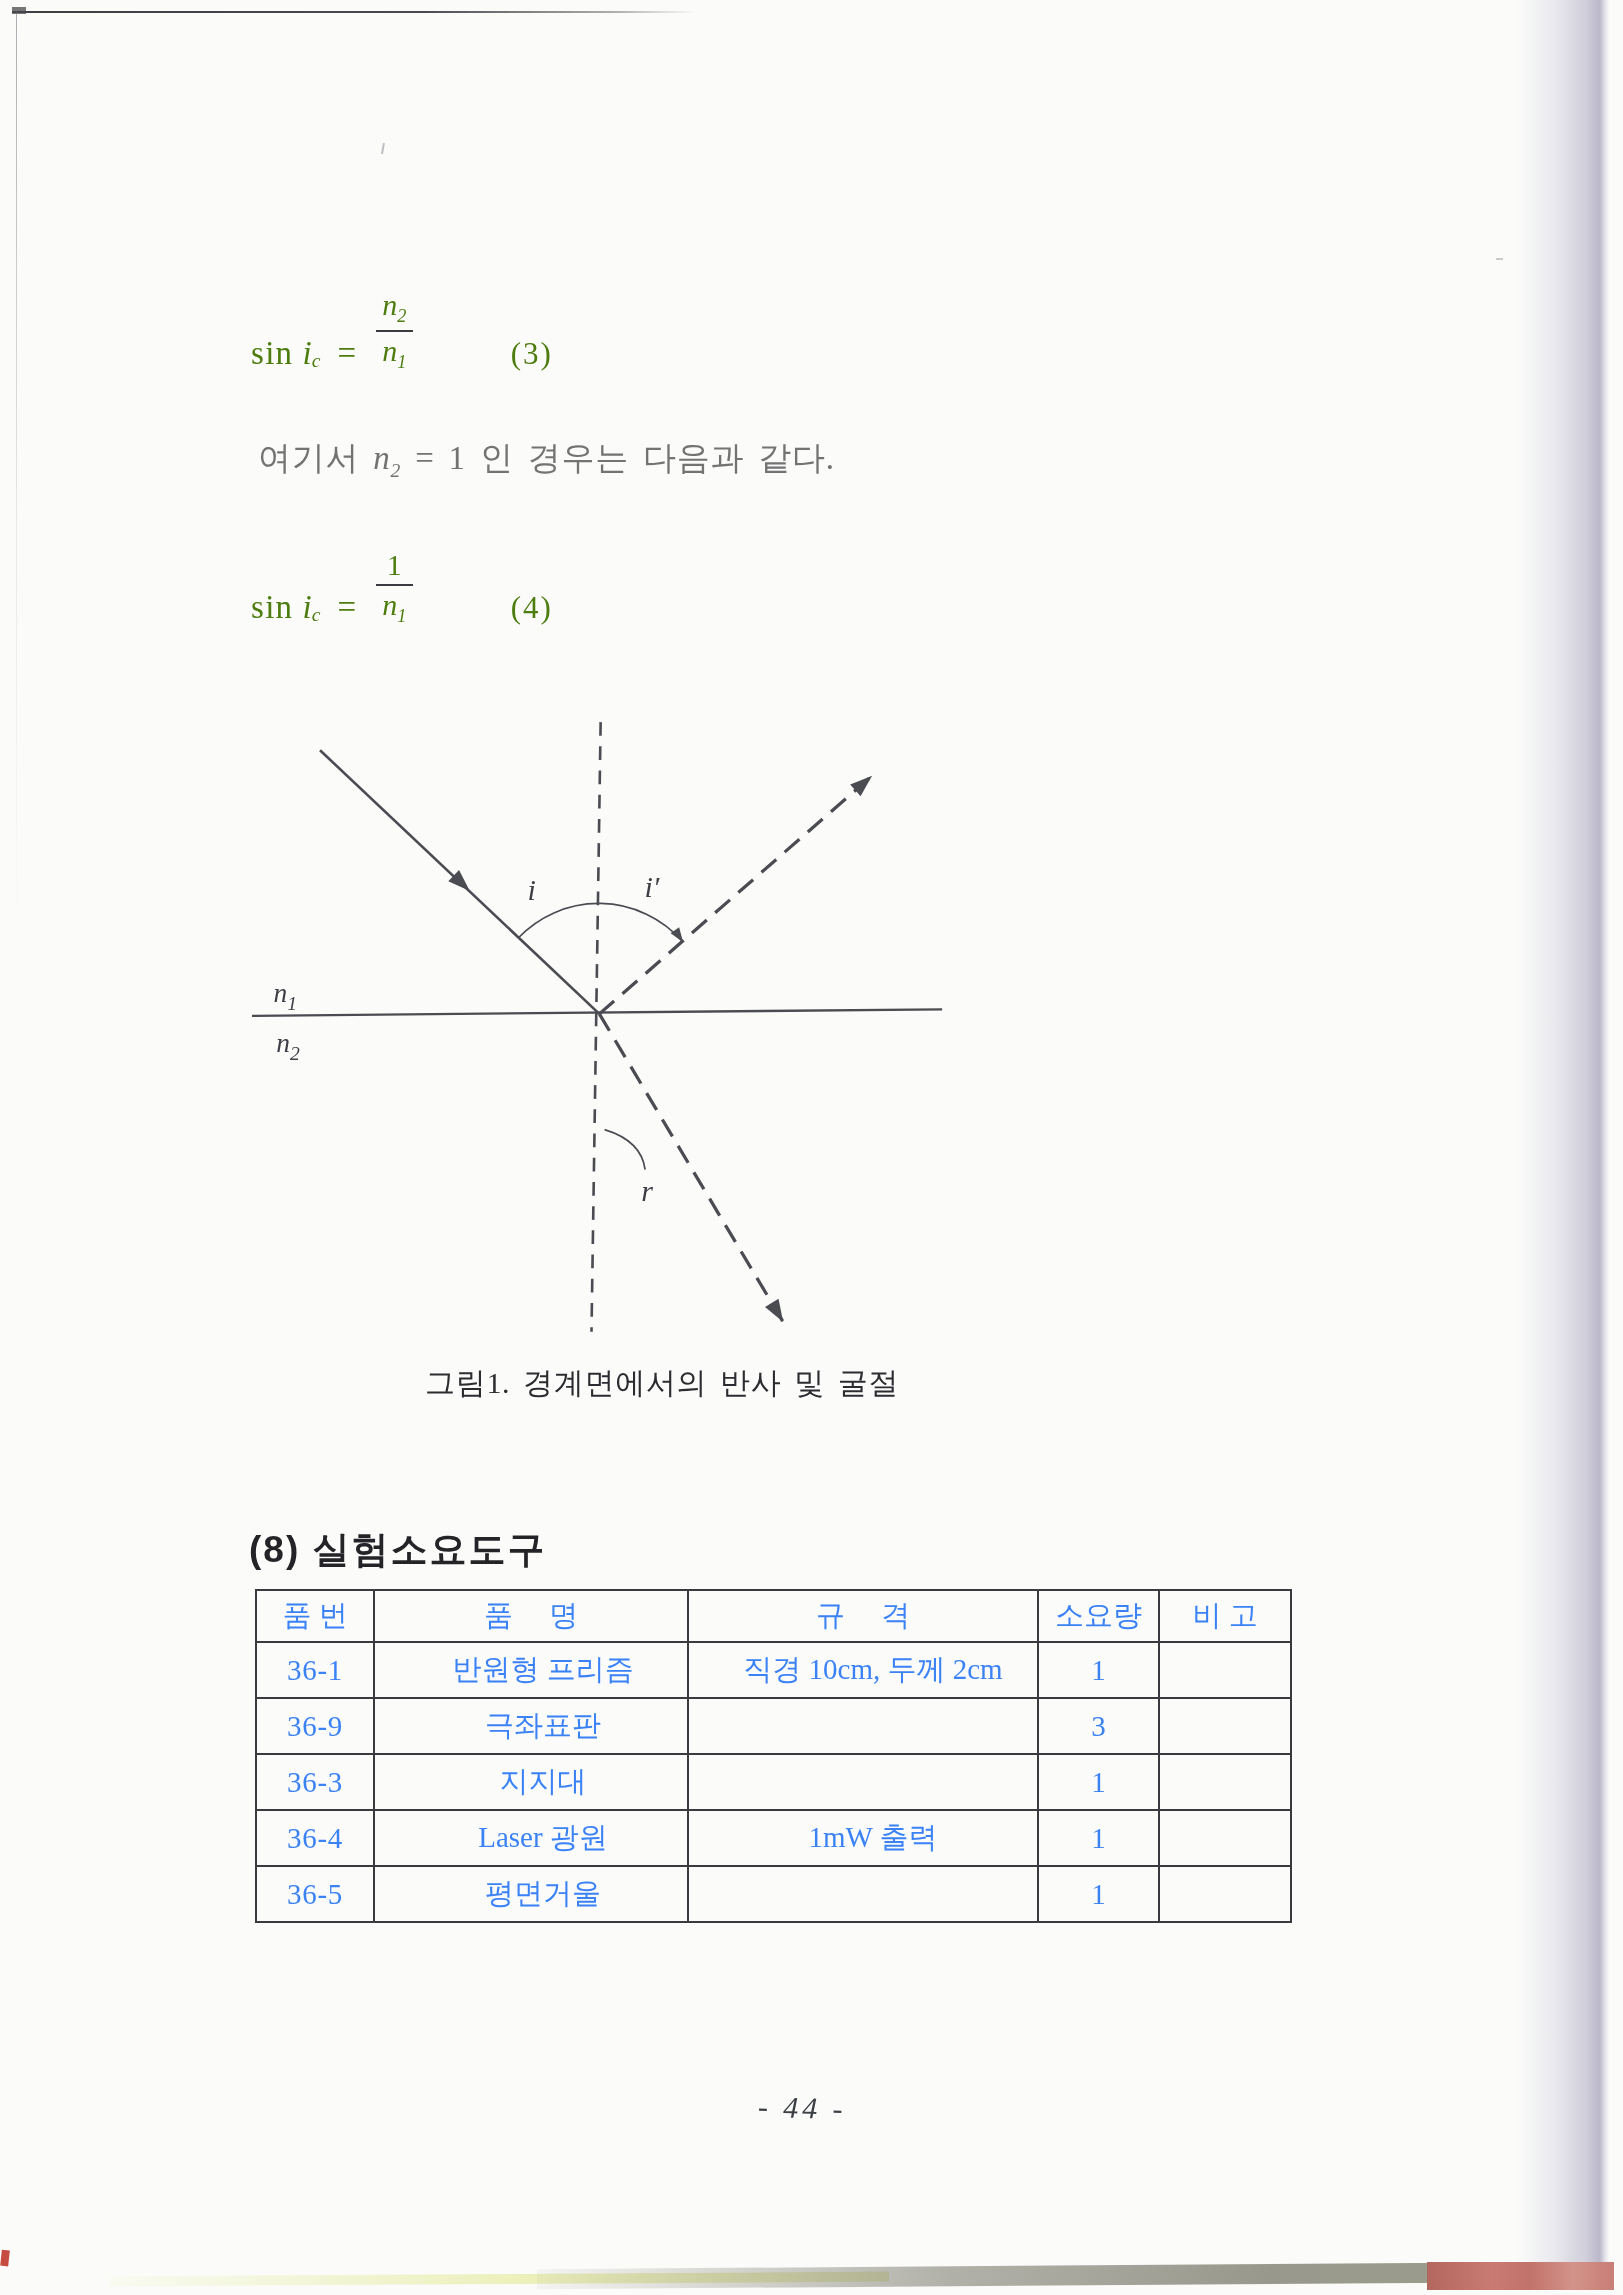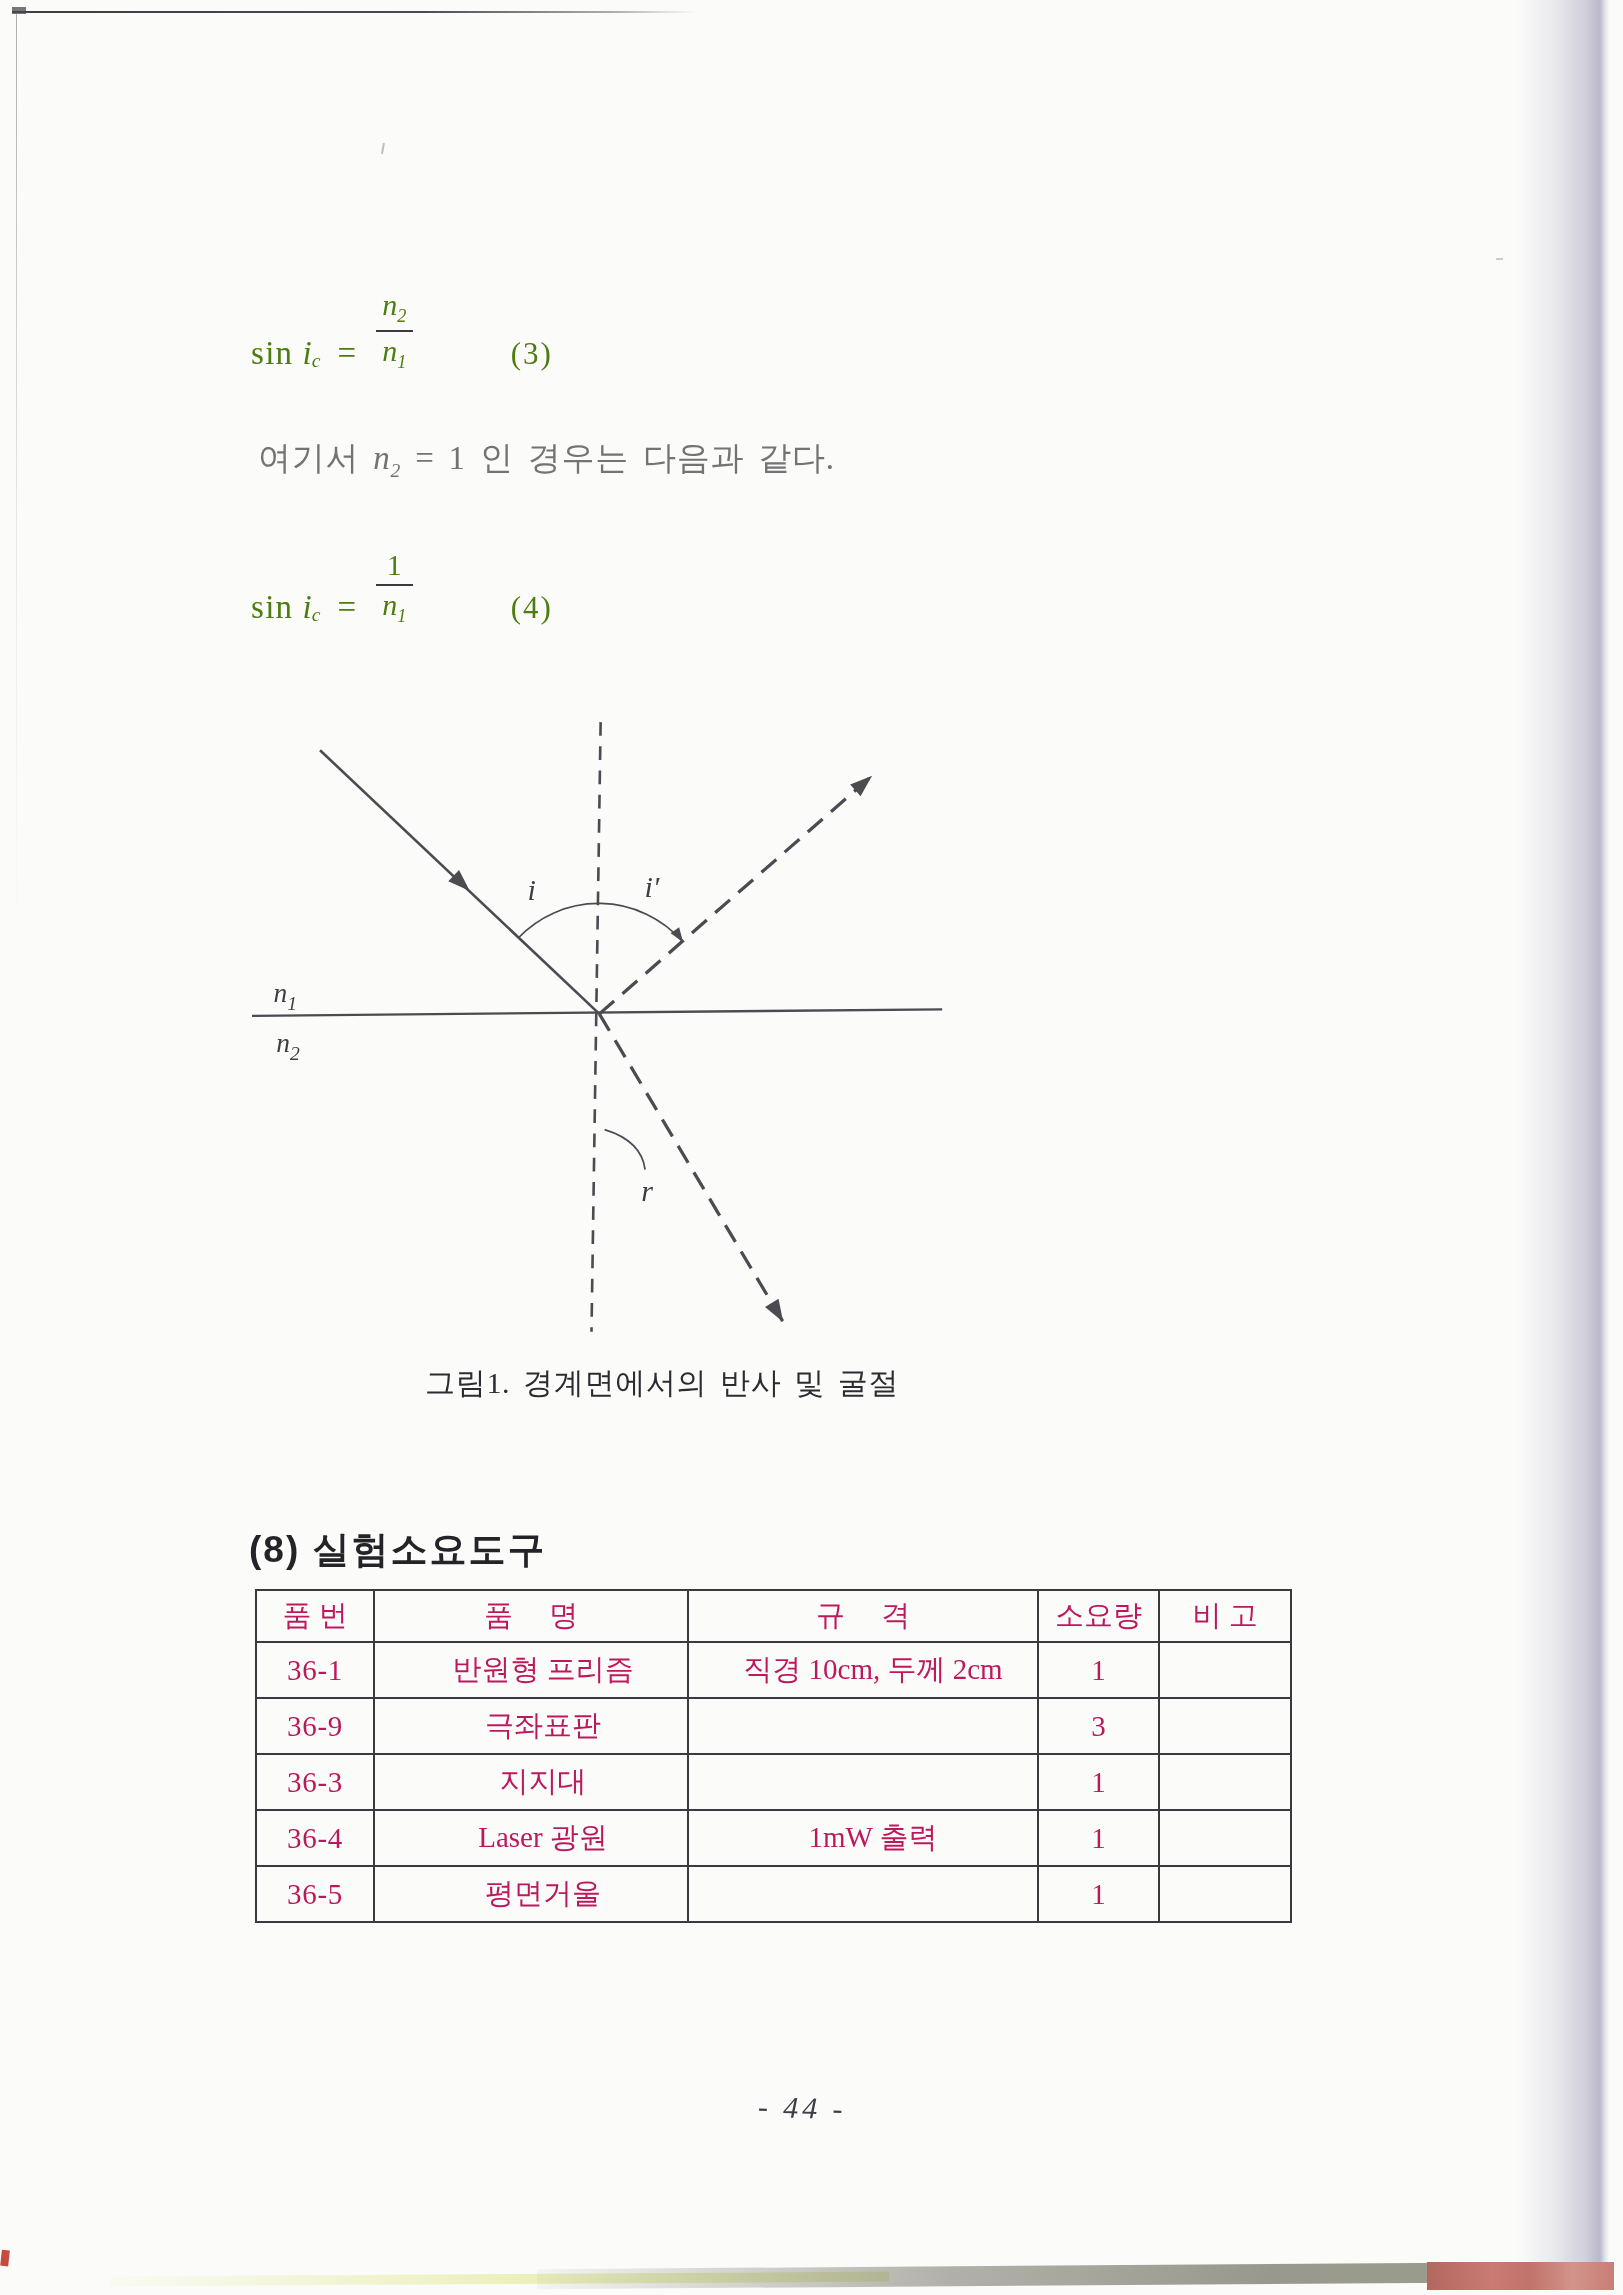--- a/index.html
+++ b/index.html
@@ -54,21 +54,21 @@
   .figure-svg{position:absolute;left:216px;top:641px;}
   .fig-caption{position:absolute;left:425px;top:1363px;font-size:30px;color:#2b2b30;letter-spacing:0.7px;word-spacing:4.6px;white-space:nowrap;}
 
   
   .section-heading{position:absolute;left:249px;top:1525px;
     font-family:"Liberation Sans","DejaVu Sans",sans-serif;font-weight:700;
     font-size:37px;color:#242428;letter-spacing:2px;white-space:nowrap;}
 
   
   .equip-table{position:absolute;left:255px;top:1589px;border-collapse:collapse;table-layout:fixed;width:1036px;
-    font-size:29px;color:#be185d;}
+    font-size:29px;color:#3b82f6;}
   .equip-table td,.equip-table th{border:2px solid #3a3a3e;font-weight:normal;overflow:hidden;}
   .equip-table tr.hdr td{height:48px;text-align:center;white-space:pre;}
   .equip-table tr.row td{height:52px;margin-left:18px;}
   .equip-table td.c-no{text-align:center;letter-spacing:0.7px;}
   .equip-table td.c-name{padding-left:25px;text-align:center;}
   .equip-table td.c-spec{text-align:center;padding-left:21px;}
   .equip-table td.c-qty{text-align:center;}
   .equip-table td.c-note{text-align:center;}
 
   

